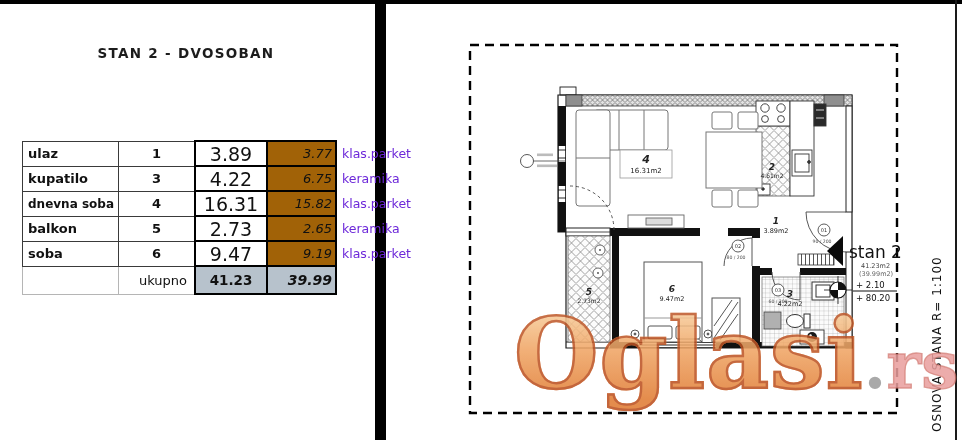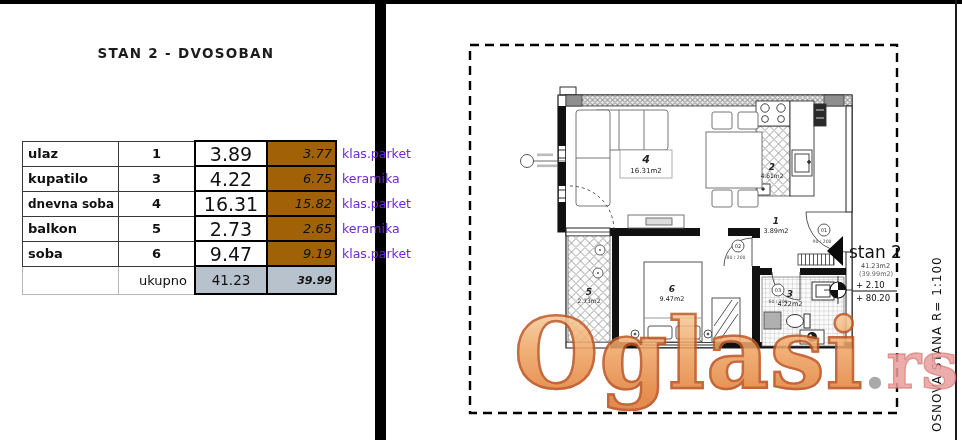--- a/index.html
+++ b/index.html
@@ -21,22 +21,22 @@
   .c-name{width:84px;font-weight:bold;font-size:13px;padding-left:5px !important;}
   .small-label .c-name{font-size:12px;}
   .c-no{width:64px;text-align:center;font-size:13px;font-weight:bold;}
   .c-gross{width:62px;text-align:center;font-size:19px;border:2px solid #000 !important;}
   .c-net{width:60px;text-align:right;font-size:13px;font-style:italic;
          background:#a16207;border:2px solid #000 !important;padding-right:3px !important;}
   .c-floor{border:none !important;font-size:12.5px;color:#6d28d9;padding-left:5px !important;}
   .total-row .c-name,.total-row .c-no{border-color:#b5b5b5;font-weight:normal;}
   .total-row .c-no{text-align:right;padding-right:7px !important;font-size:13px;}
   .total-row td{height:26px;margin-top:36px;}
-  .total-row .c-gross{font-weight:normal;background:#b7c2cc;font-size:13.5px;}
-  .total-row .c-net{font-weight:bold;background:#b7c2cc;font-size:11px;}
+  .total-row .c-gross{font-weight:bold;background:#b7c2cc;font-size:13.5px;}
+  .total-row .c-net{font-weight:bold;background:#b7c2cc;font-size:14px;}
 
   
   .plan-svg{position:absolute;left:0;top:0;}
 
   
   .watermark{position:absolute;left:514px;top:306px;z-index:6;pointer-events:none;
              font-family:"DejaVu Serif","Liberation Serif",serif;font-weight:bold;
              white-space:nowrap;line-height:1;opacity:0.86;text-align:right;}
   .wm-main{font-size:97px;letter-spacing:1px;color:#ee9750;
            background:linear-gradient(180deg,#f8d2a2 8%,#f0a564 45%,#e07a30 90%);

